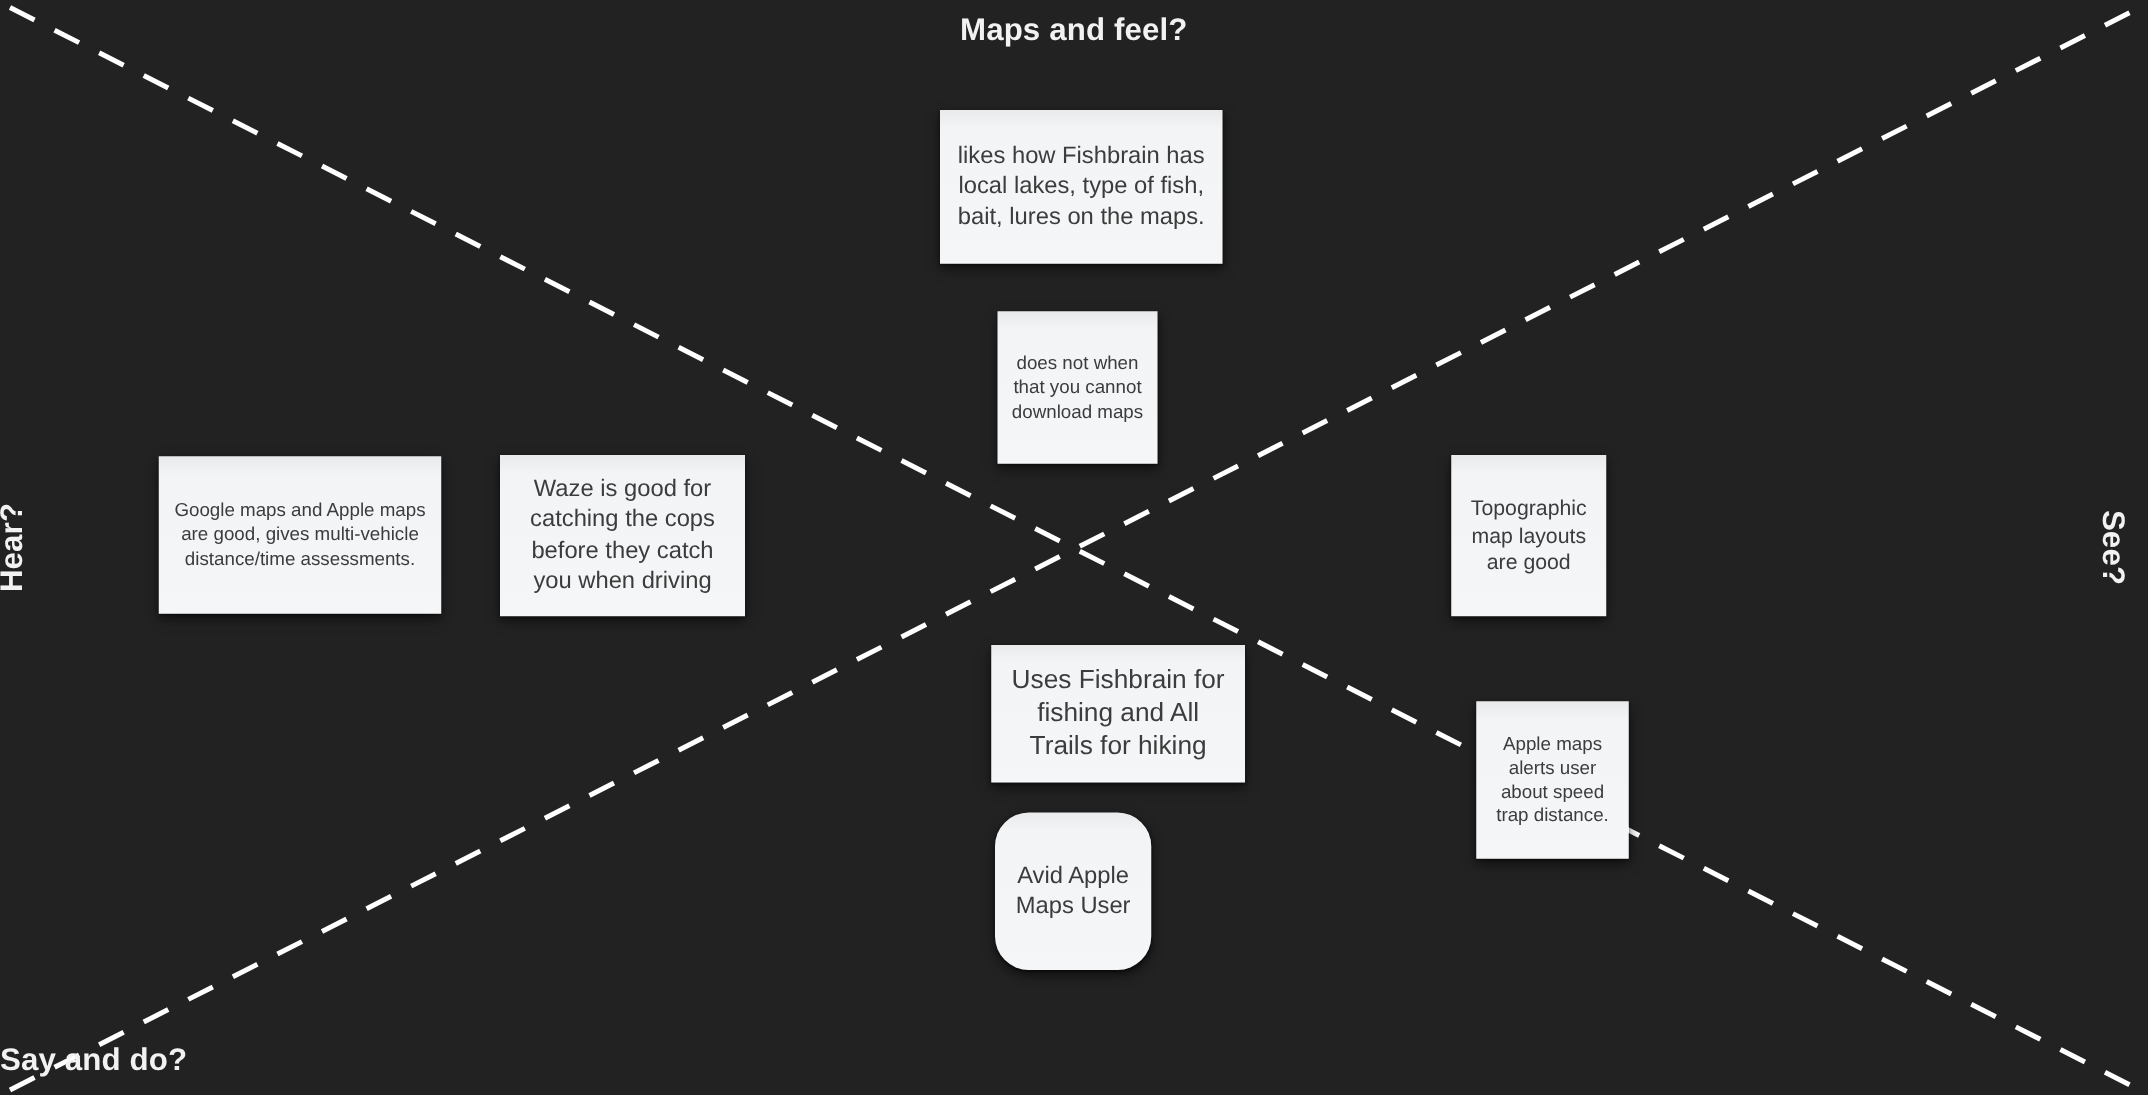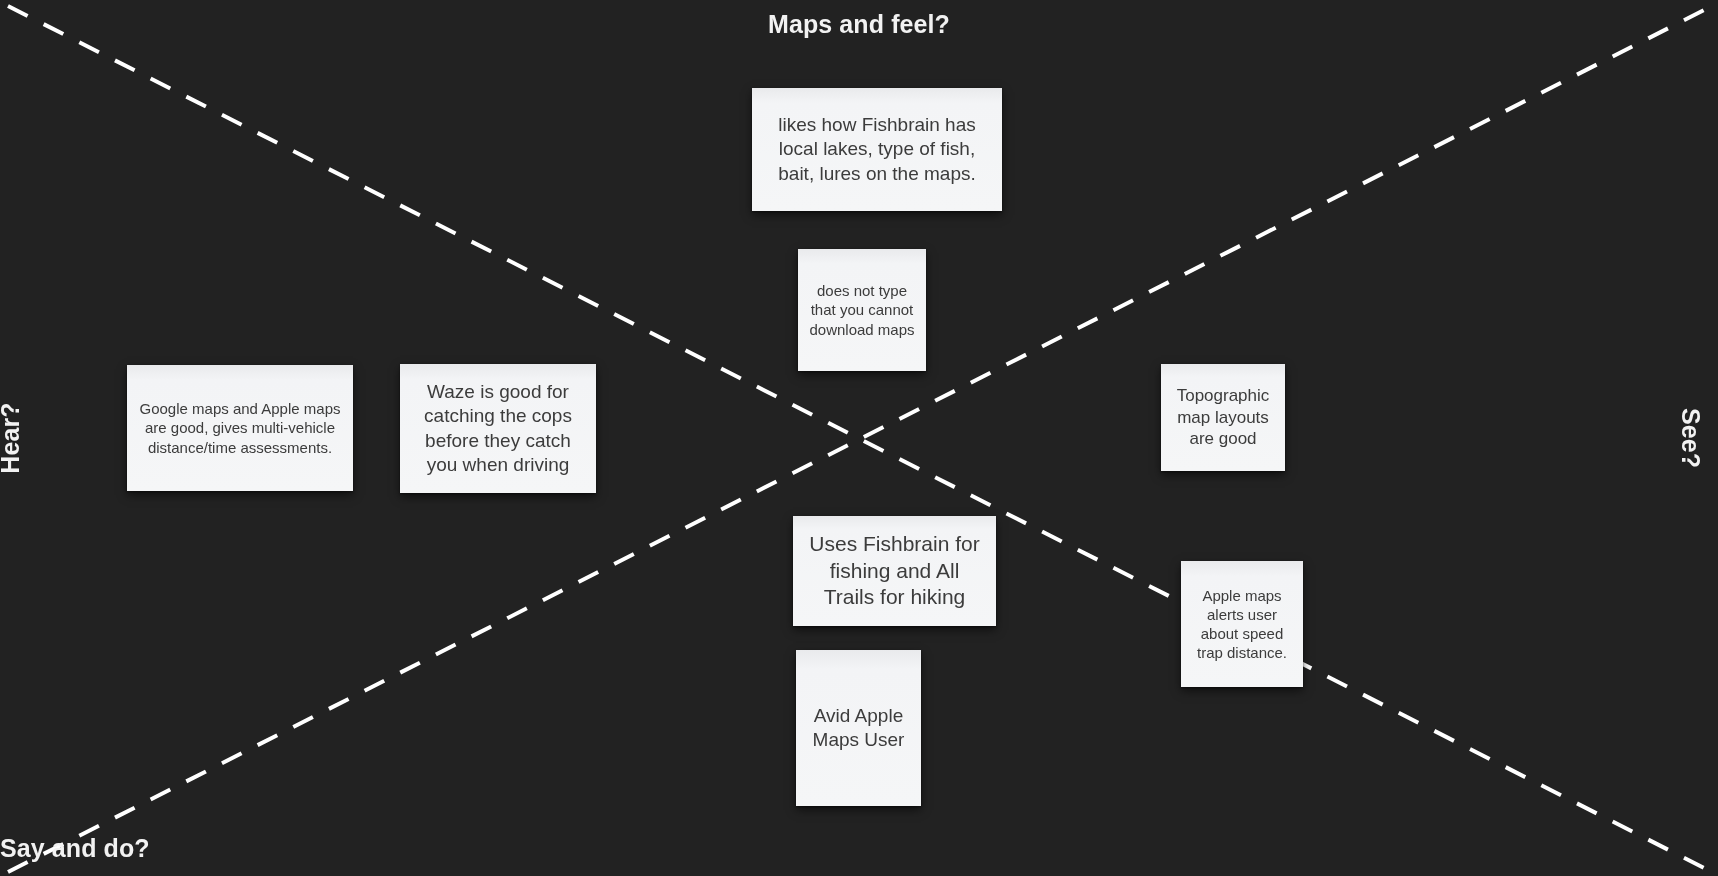--- a/index.html
+++ b/index.html
@@ -78,28 +78,28 @@
     box-shadow: 0 4px 9px rgba(0,0,0,0.55), 0 1px 2px rgba(0,0,0,0.4);
     padding: 8px 10px;
     overflow: hidden;
   }
   .note-text {
     display: block;
     width: 100%;
   }
 
   
-  #note-fishbrain-maps { left: 752px; top: 88px;  width: 250px; height: 123px; font-size: 19px; }
+  #note-fishbrain-maps { left: 752px; top: 88px;  width: 226px; height: 123px; font-size: 19px; }
   #note-no-download    { left: 798px; top: 249px; width: 128px; height: 122px; font-size: 15px; }
   #note-google-apple   { left: 127px; top: 365px; width: 226px; height: 126px; font-size: 15px; }
   #note-waze           { left: 400px; top: 364px; width: 196px; height: 129px; font-size: 19px; }
-  #note-topographic    { left: 1161px; top: 364px; width: 124px; height: 107px; font-size: 17px; }
+  #note-topographic    { left: 1161px; top: 364px; width: 124px; height: 129px; font-size: 17px; }
   #note-allTrails      { left: 793px; top: 516px; width: 203px; height: 110px; font-size: 21px; }
   #note-speedtrap      { left: 1181px; top: 561px; width: 122px; height: 126px; font-size: 15px; }
-  #note-avid           { left: 796px; top: 650px; width: 125px; height: 156px; font-size: 19px; }
+  #note-avid           { left: 796px; top: 650px; width: 125px; height: 126px; font-size: 19px; border-radius: 27px; }
 </style>
 </head>
 <body>
 
 <div id="board">
 
   <svg id="x-lines" viewBox="0 0 1718 876" width="1718" height="876" xmlns="http://www.w3.org/2000/svg">
     <line x1="8" y1="6" x2="1712" y2="872" stroke="#ffffff" stroke-width="4" stroke-dasharray="22 18" stroke-linecap="butt"></line>
     <line x1="8" y1="872" x2="1712" y2="6" stroke="#ffffff" stroke-width="4" stroke-dasharray="22 18" stroke-linecap="butt"></line>
   </svg>
@@ -110,21 +110,21 @@
 
   <div class="quad-label" id="label-hear">Hear?</div>
 
   <div class="quad-label" id="label-see">See?</div>
 
   <div class="note" id="note-fishbrain-maps">
     <span class="note-text">likes how Fishbrain has local lakes, type of fish, bait, lures on the maps.</span>
   </div>
 
   <div class="note" id="note-no-download">
-    <span class="note-text">does not type that you cannot download maps</span>
+    <span class="note-text">does not when that you cannot download maps</span>
   </div>
 
   <div class="note" id="note-google-apple">
     <span class="note-text">Google maps and Apple maps are good, gives multi-vehicle distance/time assessments.</span>
   </div>
 
   <div class="note" id="note-waze">
     <span class="note-text">Waze is good for catching the cops before they catch you when driving</span>
   </div>
 

